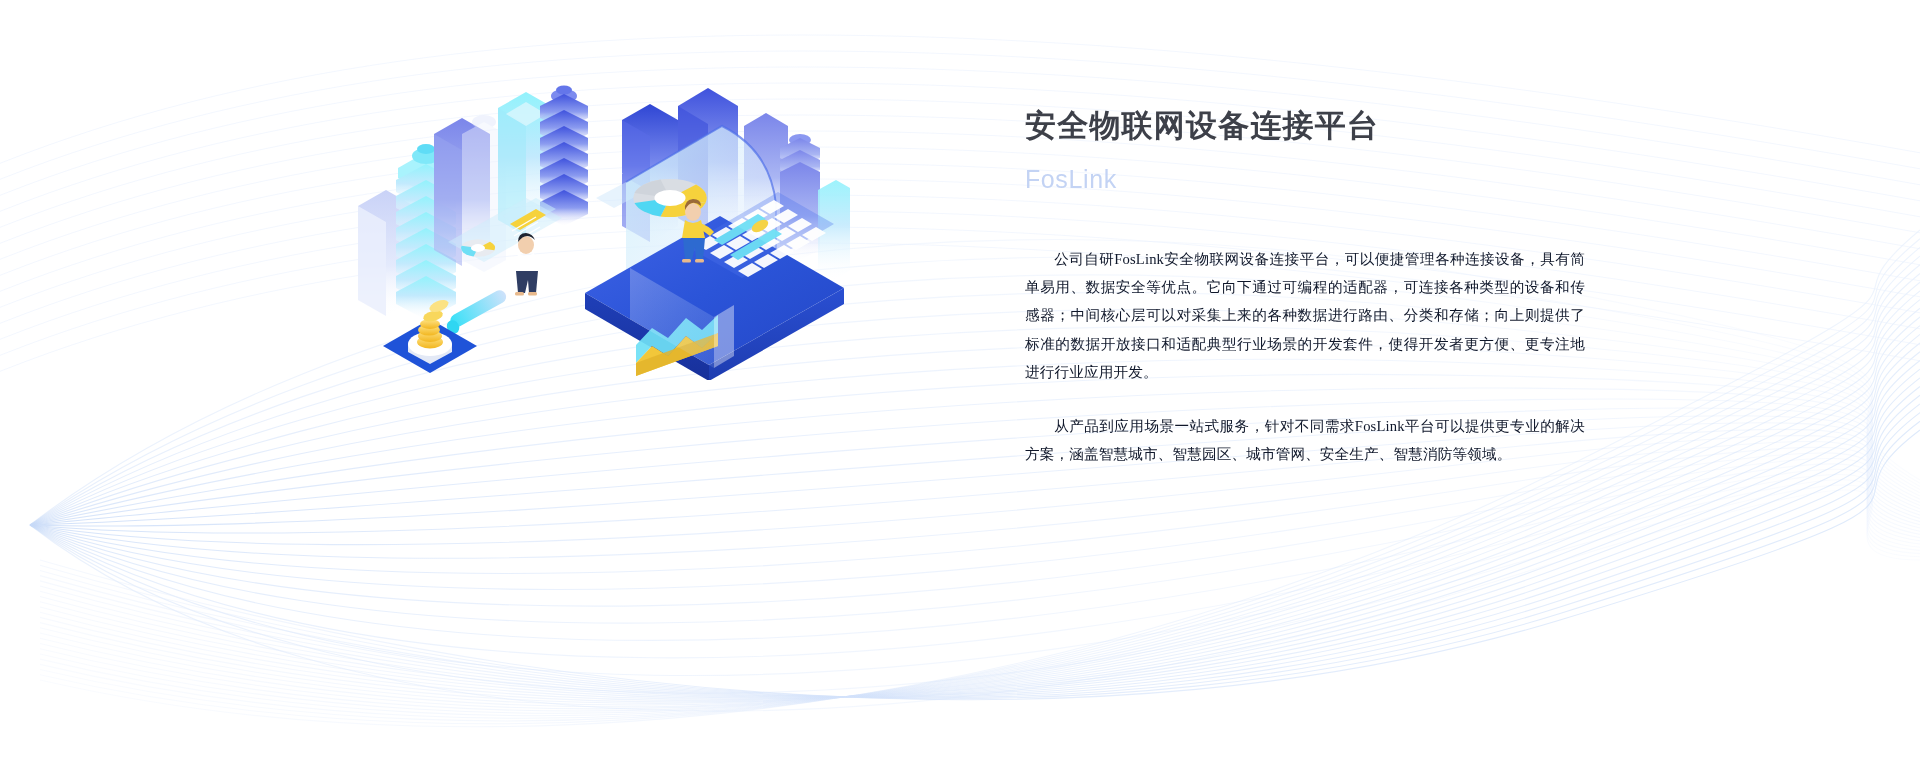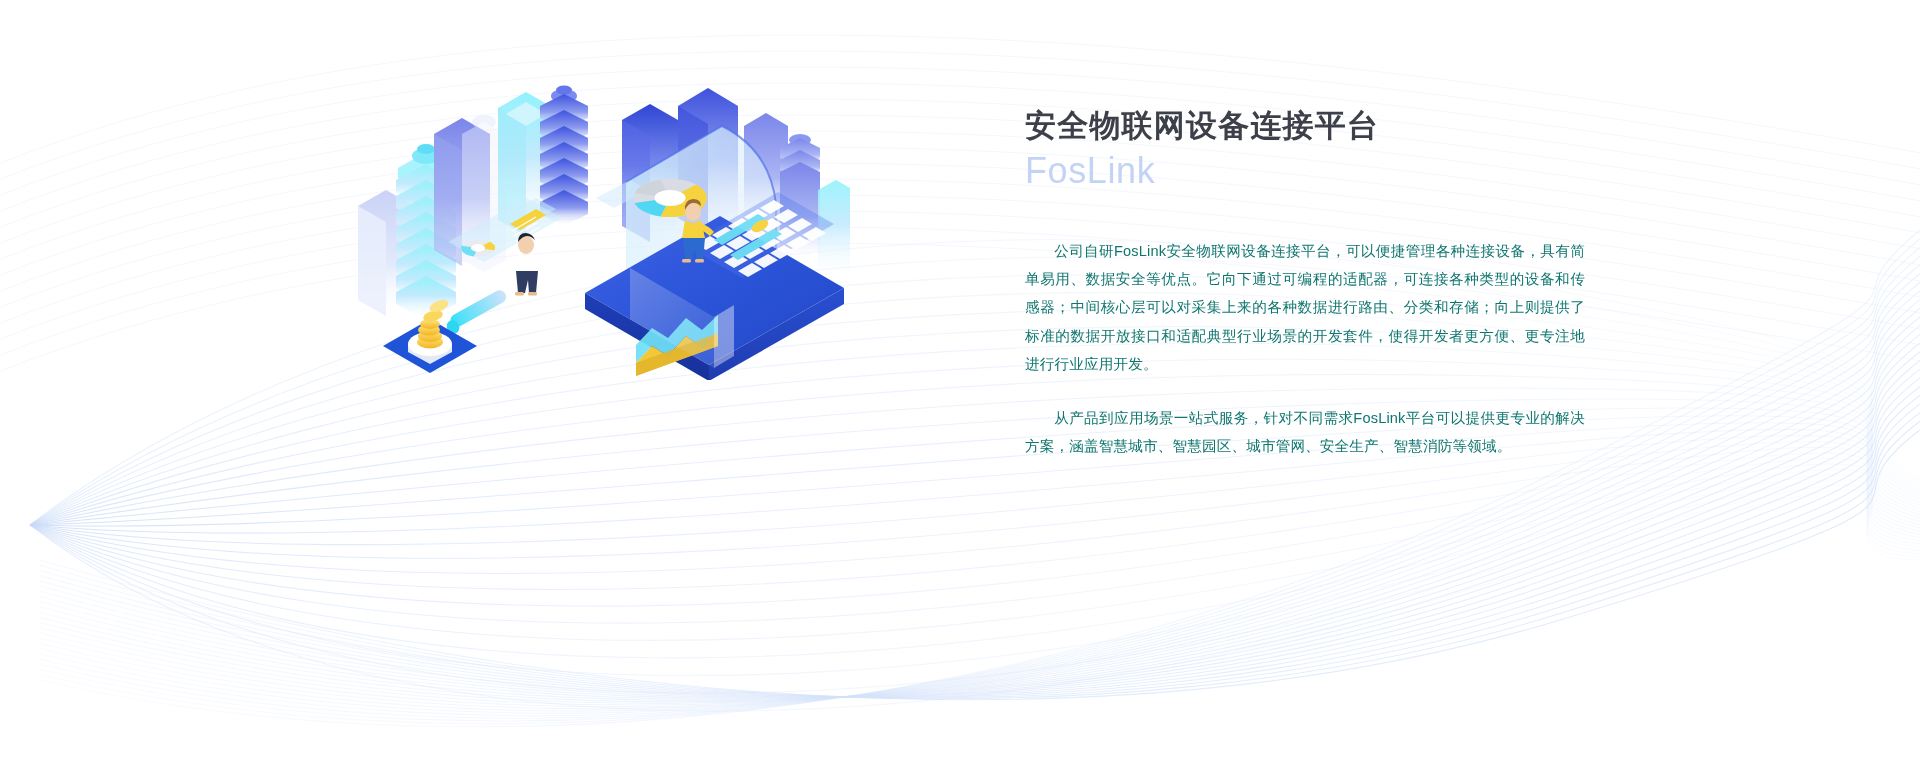--- a/index.html
+++ b/index.html
@@ -52,38 +52,39 @@
   .page-title {
     font-size: 31px;
     font-weight: bold;
     color: #3d4049;
     letter-spacing: 1.2px;
     line-height: 44px;
     white-space: nowrap;
   }
 
   .page-subtitle {
-    font-size: 36px;
+    font-size: 25px;
     font-weight: normal;
     color: #c3d3f4;
     letter-spacing: 0.6px;
     line-height: 40px;
-    margin-top: 3px;
+    margin-top: 11px;
   }
 
   .body-block { margin-top: 46px; }
 
   .para {
     font-size: 14.6px;
     line-height: 28.2px;
-    color: #0f766e;
+    color: #0f172a;
     text-align: justify;
     text-indent: 2em;
     letter-spacing: 0.15px;
     margin-bottom: 26px;
+    font-family: Liberation Serif, serif;
   }
   .para:last-child { margin-bottom: 0; }
 </style>
 </head>
 <body>
 
 <div id="page">
 
   <svg class="bg-waves" viewBox="0 0 1920 760" preserveAspectRatio="none">
     <defs>

